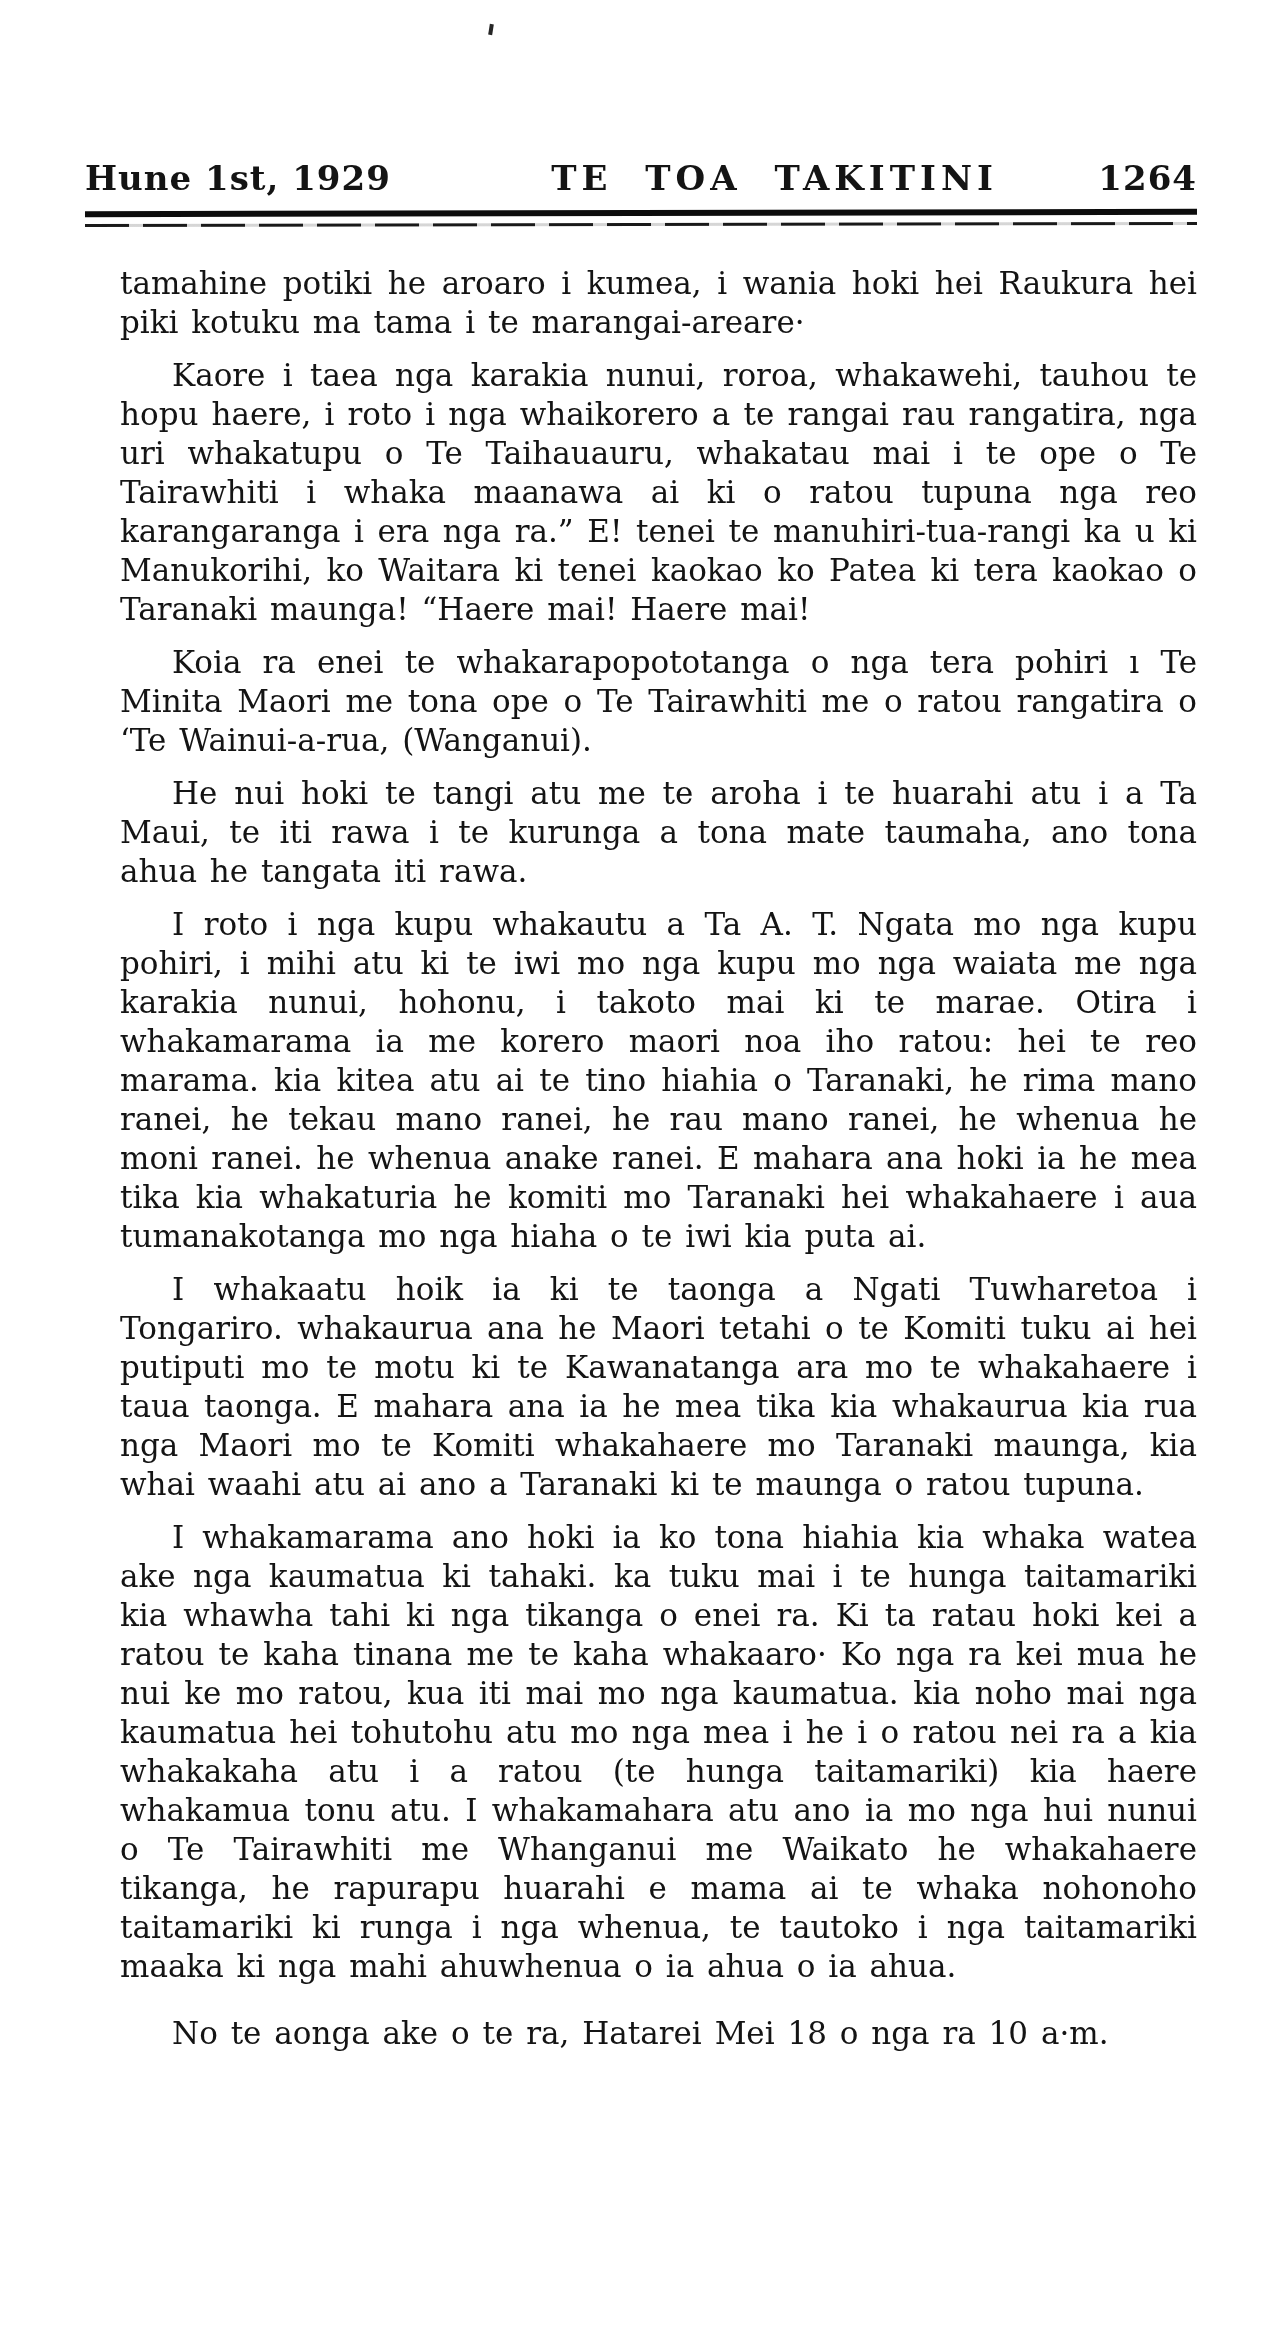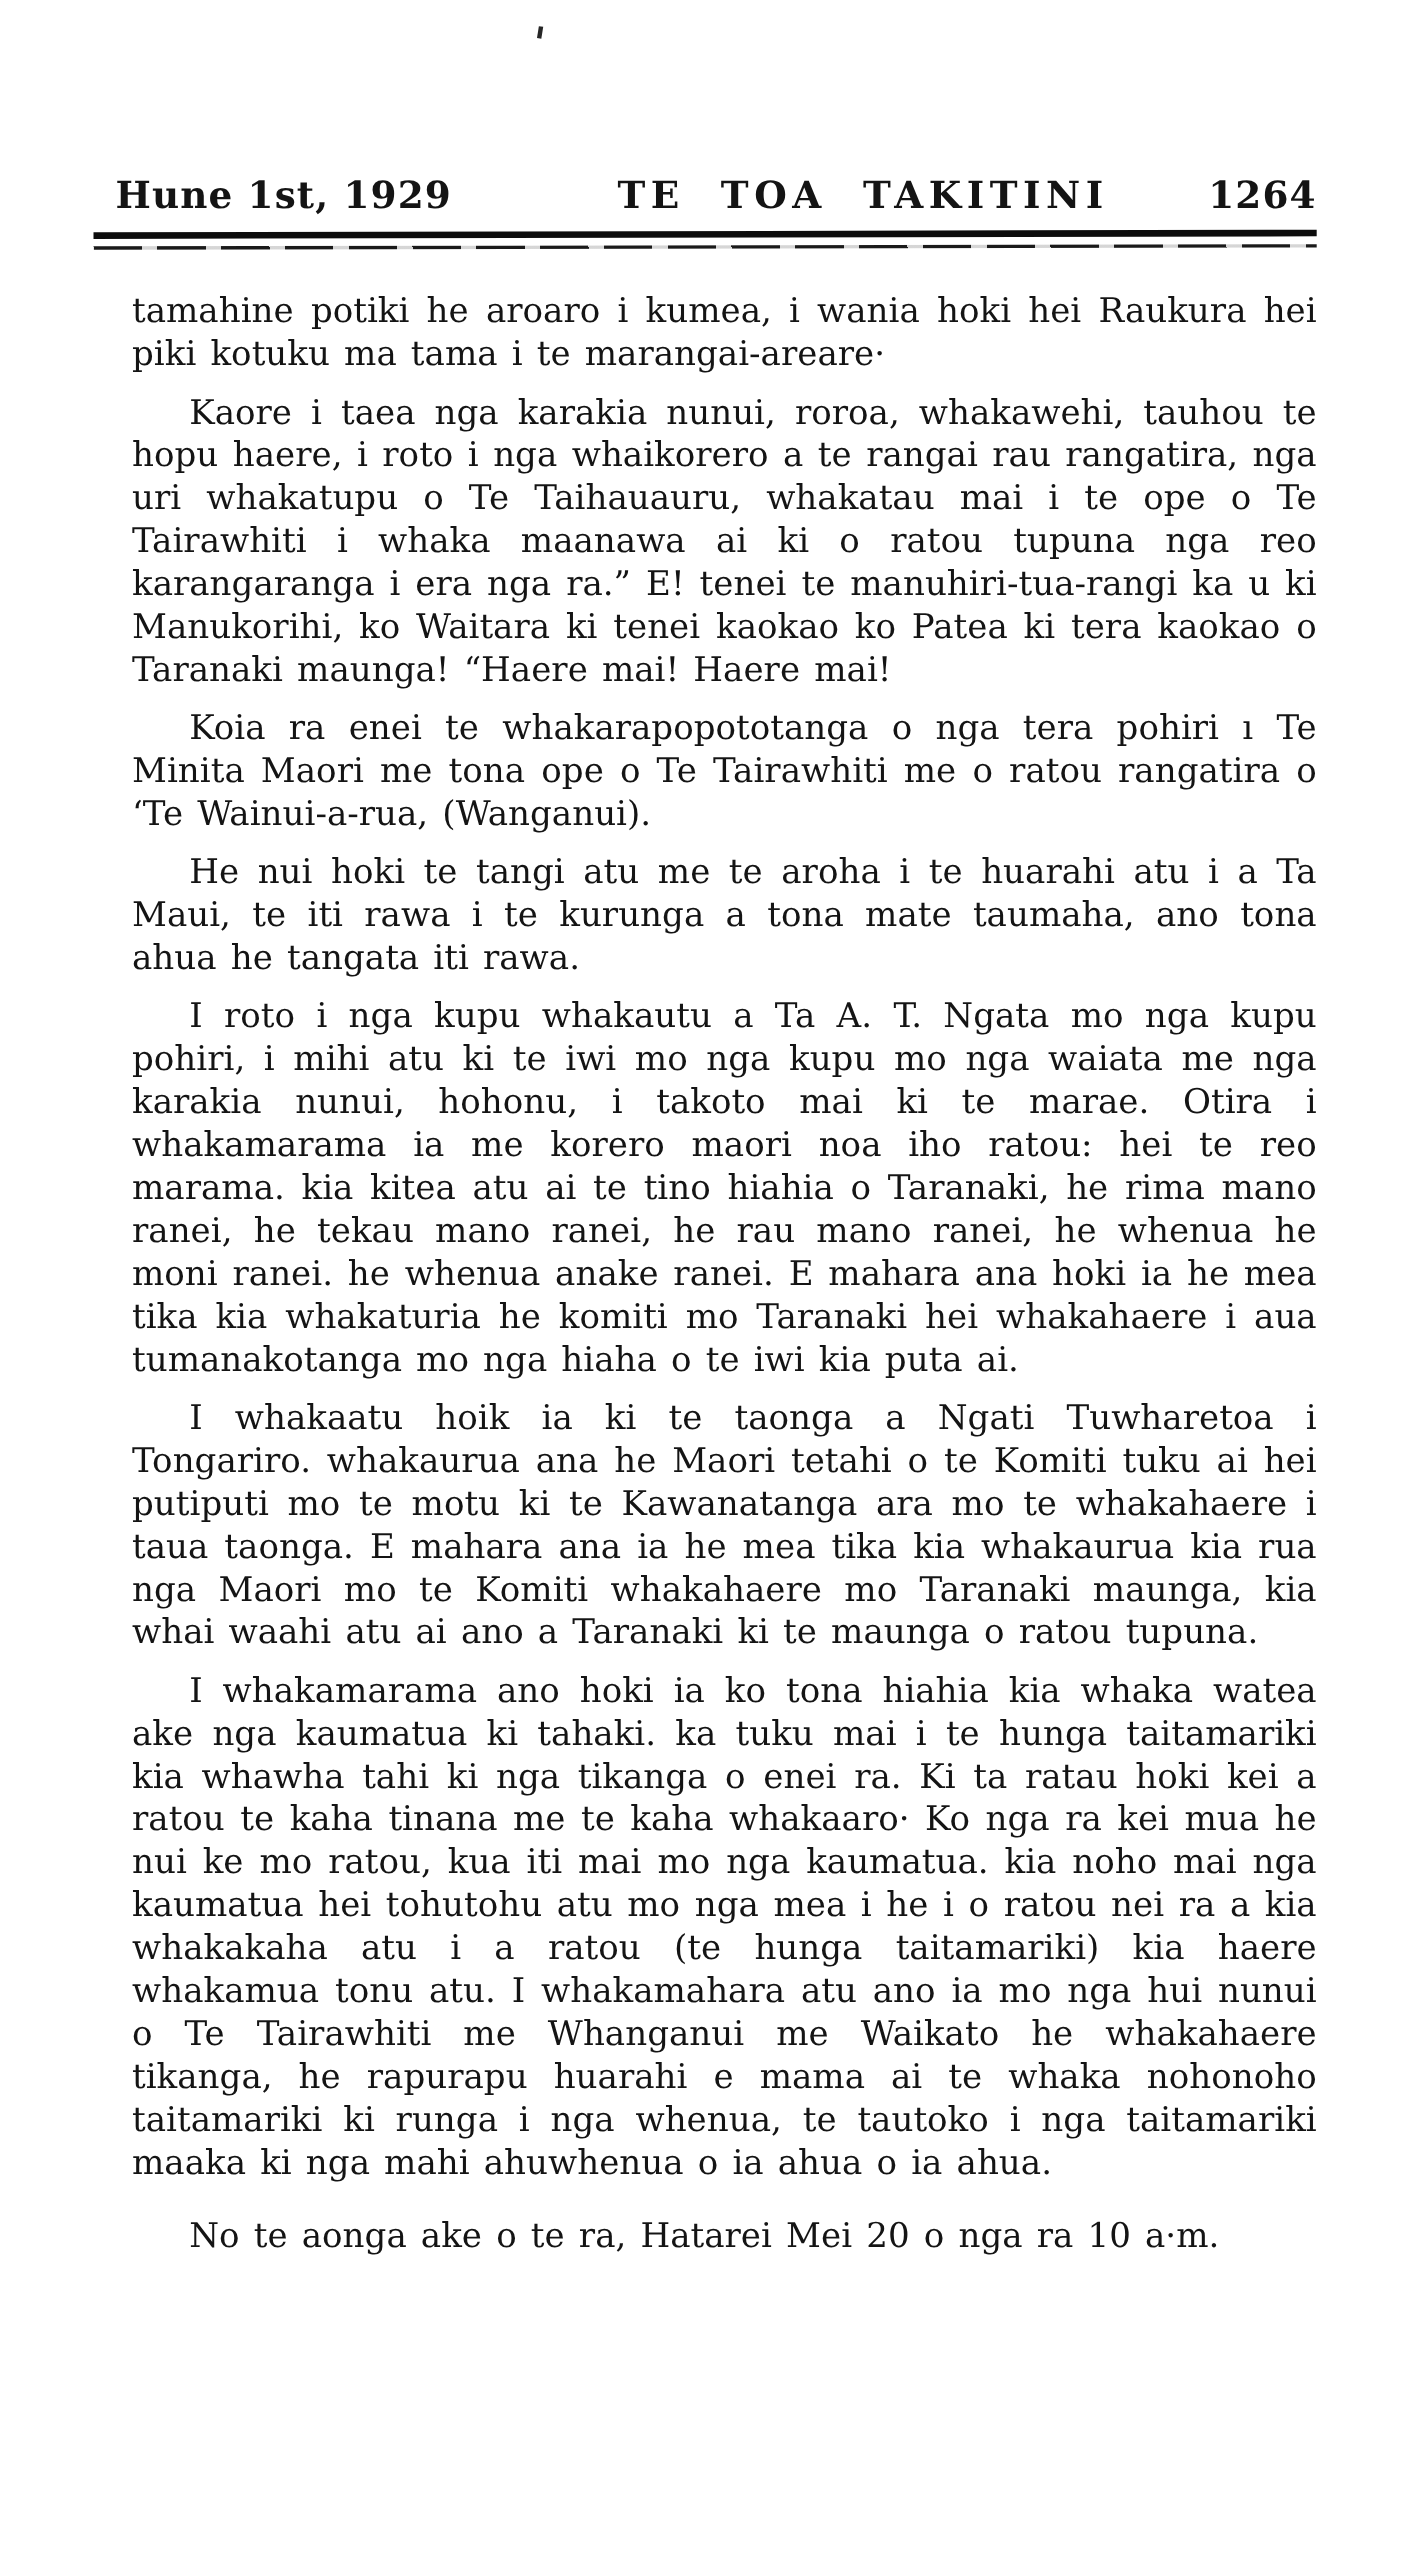--- a/index.html
+++ b/index.html
@@ -23,21 +23,20 @@
     top: 158px;
     width: 1112px;
   }
   .header {
     display: flex;
     justify-content: space-between;
     align-items: baseline;
     font-size: 34px;
     font-weight: bold;
     white-space: nowrap;
-    margin-left: 20px;
   }
   .issue-date { letter-spacing: 1px; }
   .pub-title  { letter-spacing: 5px; word-spacing: 16px; margin-left: 60px; }
   .page-number { letter-spacing: 1px; }
   .rule-thick {
     height: 6px;
     background: #0c0c0c;
     margin-top: 12px;
     transform: rotate(-0.12deg);
   }
@@ -90,16 +89,16 @@
     <div class="rule-thick"></div>
     <div class="rule-thin"></div>
     <div class="body-text" id="body-text">
         <p class="no-indent"><span>tamahine potiki he aroaro i kumea, i wania hoki hei Raukura hei piki kotuku ma tama i te marangai-areare·</span></p>
         <p><span>Kaore i taea nga karakia </span><span class="bold">nunui, roroa, whakawehi, tauhou te hopu haere, i roto i nga whaikorero a te rangai rau</span><span> rangatira, nga uri whakatupu o Te Taihauauru, whakatau mai i te ope o Te Tairawhiti i </span><span class="bold">whaka maanawa ai ki o ratou tupuna</span><span> nga reo karangaranga i era nga ra.” E! tenei te manuhiri-tua-rangi ka u ki Manukorihi, ko Waitara ki tenei kaokao ko Patea ki tera kaokao o Taranaki maunga! </span><span class="bold">“Haere mai! Haere mai!</span></p>
         <p><span class="bold">Koia ra enei te whakarapopototanga o nga tera pohiri ı Te Minita Maori me tona ope o Te Tairawhiti me o ratou rangatira o ‘Te Wainui-a-rua, (Wanganui).</span></p>
         <p><span>He nui hoki te tangi atu me te aroha i te huarahi atu i a </span><span class="bold">Ta Maui, te iti rawa i te kurunga a tona mate taumaha, ano tona ahua he tangata iti rawa.</span></p>
         <p><span>I roto i nga kupu whakautu a Ta A. T. Ngata mo nga kupu pohiri, i mihi atu ki te iwi mo nga kupu mo nga waiata me nga karakia nunui, hohonu, i takoto mai ki te marae. Otira i whakamarama ia me korero maori noa iho ratou: hei te reo marama. kia kitea atu ai te tino hiahia o Taranaki, he rima mano ranei, he tekau mano ranei, he rau mano ranei, he whenua he moni ranei. he whenua anake ranei.  E mahara ana hoki ia he mea tika kia whakaturia he komiti mo Taranaki hei whakahaere i aua tumanakotanga mo nga hiaha o te iwi kia puta ai.</span></p>
         <p><span>I whakaatu hoik ia ki te taonga a Ngati Tuwharetoa i Tongariro. whakaurua ana he Maori tetahi o te Komiti tuku ai hei putiputi mo te motu ki te Kawanatanga ara mo te whakahaere i taua taonga. E mahara ana ia he mea tika kia whakaurua kia rua nga Maori mo te Komiti whakahaere mo Taranaki maunga, kia whai waahi atu ai ano a Taranaki ki te maunga o ratou tupuna.</span></p>
         <p><span>I whakamarama ano hoki ia ko tona hiahia kia whaka watea ake nga kaumatua ki tahaki. ka tuku mai i te hunga taitamariki kia whawha tahi ki nga tikanga o enei ra.  Ki ta ratau hoki kei a ratou te kaha tinana me te kaha whakaaro·  Ko nga ra kei mua he nui ke mo ratou, kua iti mai mo nga kaumatua. kia noho mai nga kaumatua hei tohutohu atu mo nga mea i he i o ratou nei ra a kia whakakaha atu i a ratou (te hunga taitamariki) kia haere whakamua tonu atu.  I whakamahara atu ano ia mo nga hui nunui o Te Tairawhiti me Whanganui me Waikato he whakahaere tikanga, he rapurapu huarahi e mama ai te whaka nohonoho taitamariki ki runga i nga whenua, te tautoko i nga taitamariki maaka ki nga mahi ahuwhenua o ia ahua o ia ahua.</span></p>
-        <p><span>No te aonga ake o te ra, Hatarei Mei 20 o nga ra 10 a·m.</span></p>
+        <p><span>No te aonga ake o te ra, Hatarei Mei 18 o nga ra 10 a·m.</span></p>
       </div>
   </div>
 </div>
 
 </body></html>

